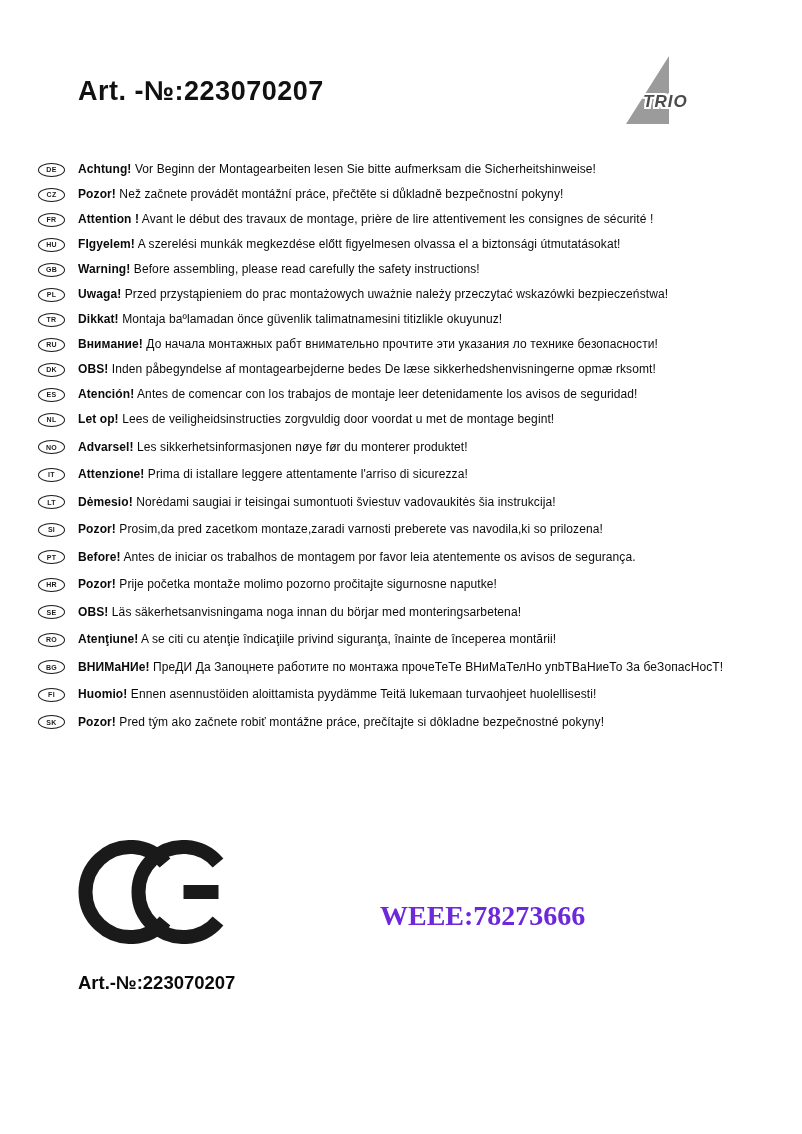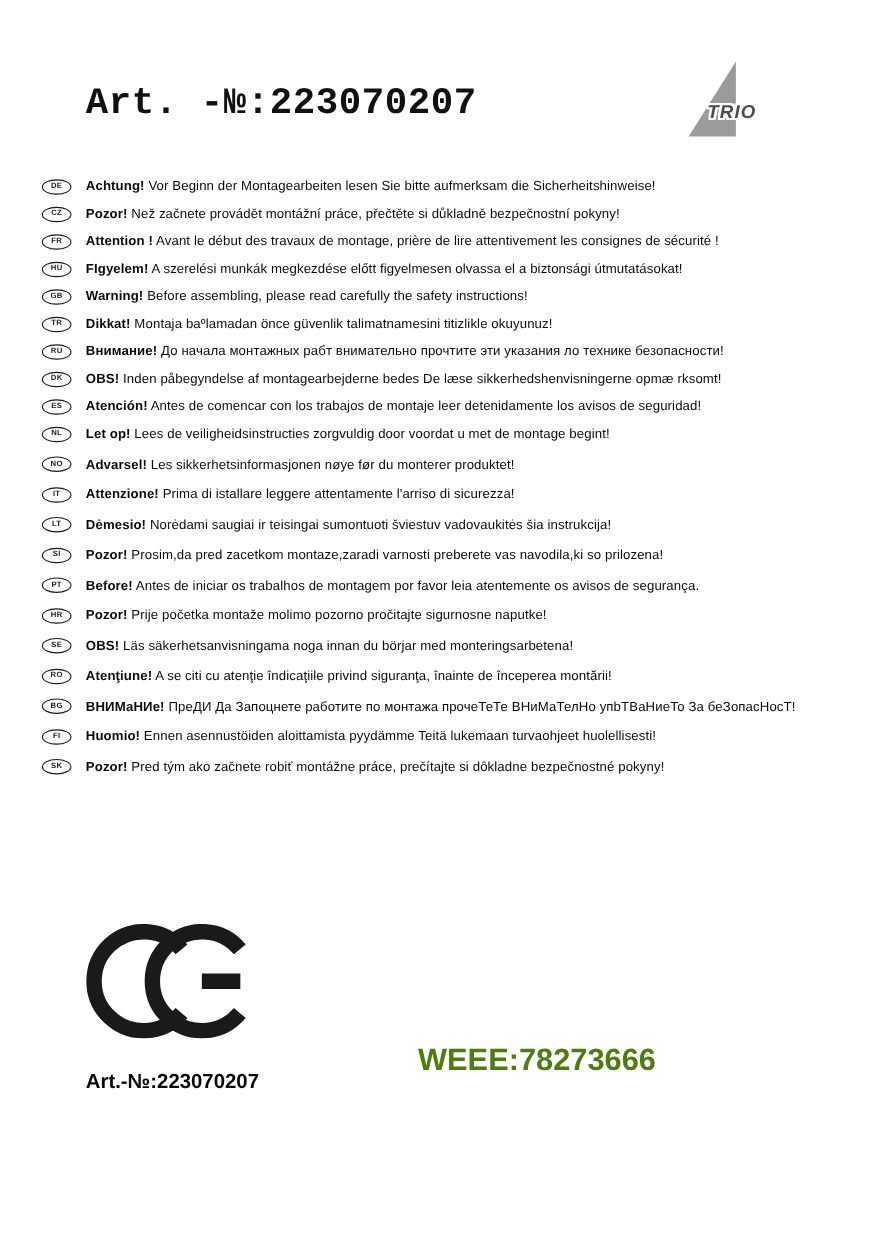--- a/index.html
+++ b/index.html
@@ -8,23 +8,22 @@
     width: 802px; height: 1134px;
     position: relative;
     font-family: "Liberation Sans", "DejaVu Sans", sans-serif;
     color: #000;
     overflow: hidden;
   }
 
   
   .page-title {
     position: absolute; left: 78px; top: 76px;
-    font-size: 34px; font-weight: bold; letter-spacing: 0.5px;
+    font-size: 27px; font-weight: bold; letter-spacing: 0.5px;
     color: #111;
-    font-family: Liberation Mono, monospace;
   }
   .brand-logo {
     position: absolute; left: 615px; top: 52px;
     width: 120px; height: 75px;
   }
   .brand-logo svg { position: absolute; left: 7px; top: 2px; }
   .brand-text {
     position: absolute; left: 28px; top: 40px;
     font-size: 17px; font-weight: bold; font-style: italic;
     letter-spacing: 1px; color: #4c4c4c;
@@ -54,22 +53,22 @@
   .language-badge span {
     font-size: 7px; font-weight: bold; letter-spacing: 0.3px; color: #1a1a1a;
     transform: translateY(-0.5px);
   }
   .warning-text { font-size: 12px; letter-spacing: 0.1px; color: #0a0a0a; }
   .warning-text .lead { font-weight: bold; }
 
   
   .ce-mark { position: absolute; left: 78px; top: 840px; }
   .weee-label {
-    position: absolute; left: 380px; top: 948px;
-    font-size: 28px; font-weight: bold; color: #4d7c0f;
+    position: absolute; left: 380px; top: 900px;
+    font-size: 28px; font-weight: bold; color: #6d28d9; font-family: Liberation Serif, serif;
   }
   .footer-art-no {
     position: absolute; left: 78px; top: 972px;
     font-size: 18.5px; font-weight: bold; color: #0a0a0a; text-align: center;
   }
 </style>
 </head>
 <body>
 
 <div class="page-title">Art. -№:223070207</div>
@@ -111,20 +110,26 @@
   </div>
 
   <div class="warning-row">
     <div class="language-badge">
         <span>GB</span>
       </div>
     <div class="warning-text"><span class="lead">Warning!</span><span class="rest"> Before assembling, please read carefully the safety instructions!</span></div>
   </div>
 
 
+  <div class="warning-row">
+    <div class="language-badge">
+        <span>PL</span>
+      </div>
+    <div class="warning-text"><span class="lead">Uwaga!</span><span class="rest"> Przed przystąpieniem do prac montażowych uważnie należy przeczytać wskazówki bezpieczeństwa!</span></div>
+  </div>
 
   <div class="warning-row">
     <div class="language-badge">
         <span>TR</span>
       </div>
     <div class="warning-text"><span class="lead">Dikkat!</span><span class="rest"> Montaja baºlamadan önce güvenlik talimatnamesini titizlikle okuyunuz!</span></div>
   </div>
 
   <div class="warning-row">
     <div class="language-badge">

